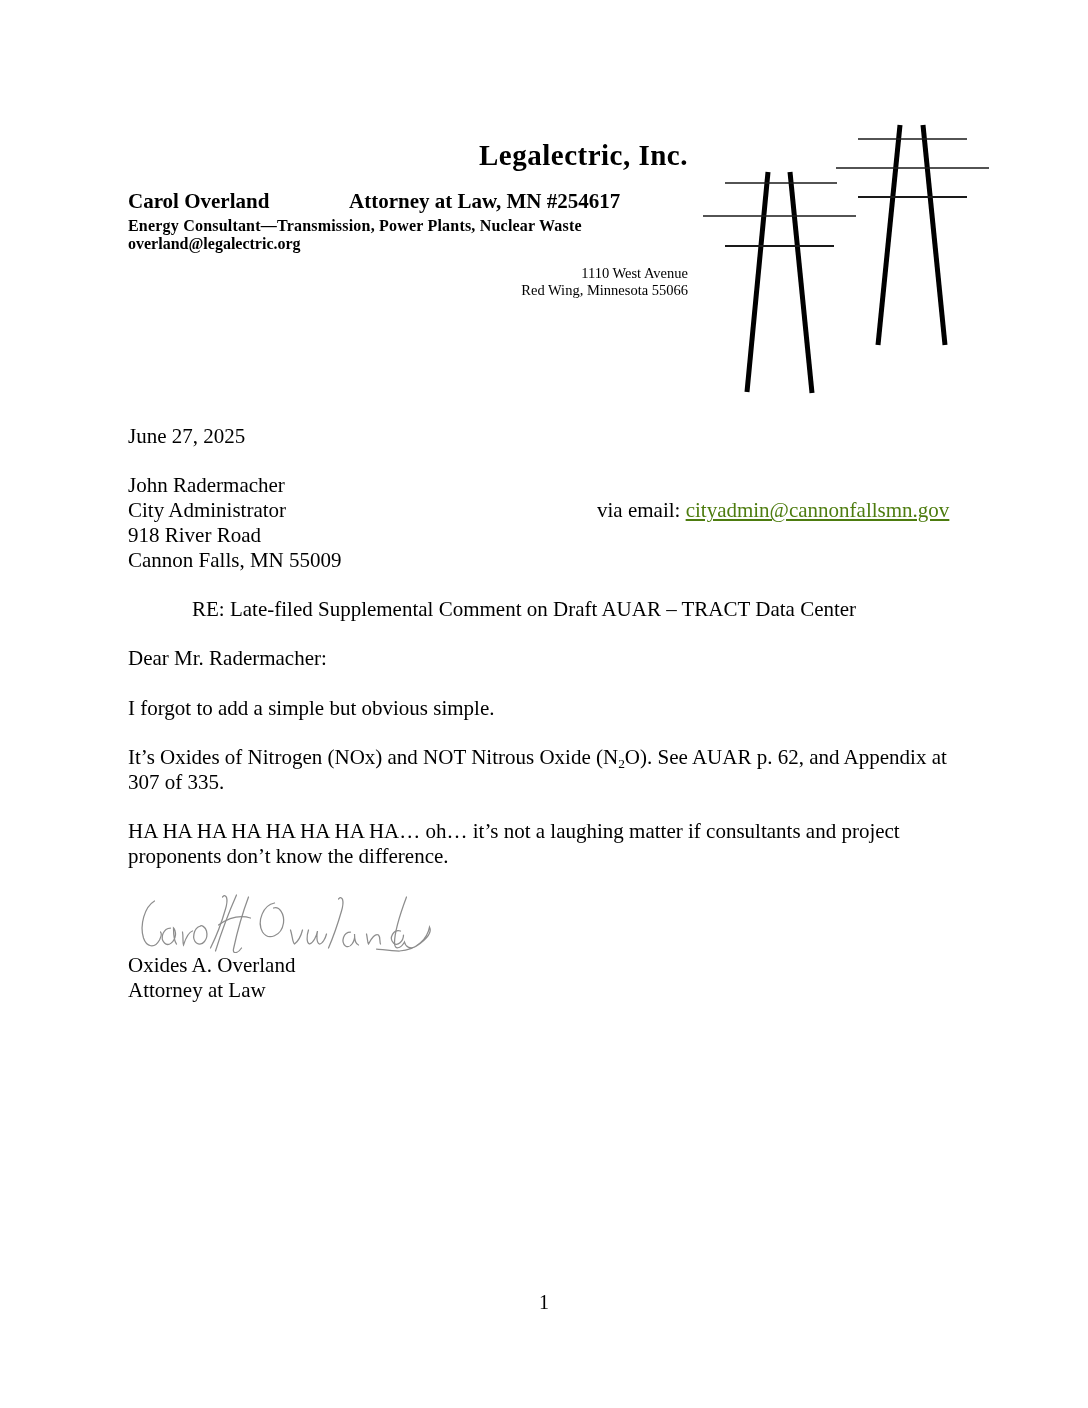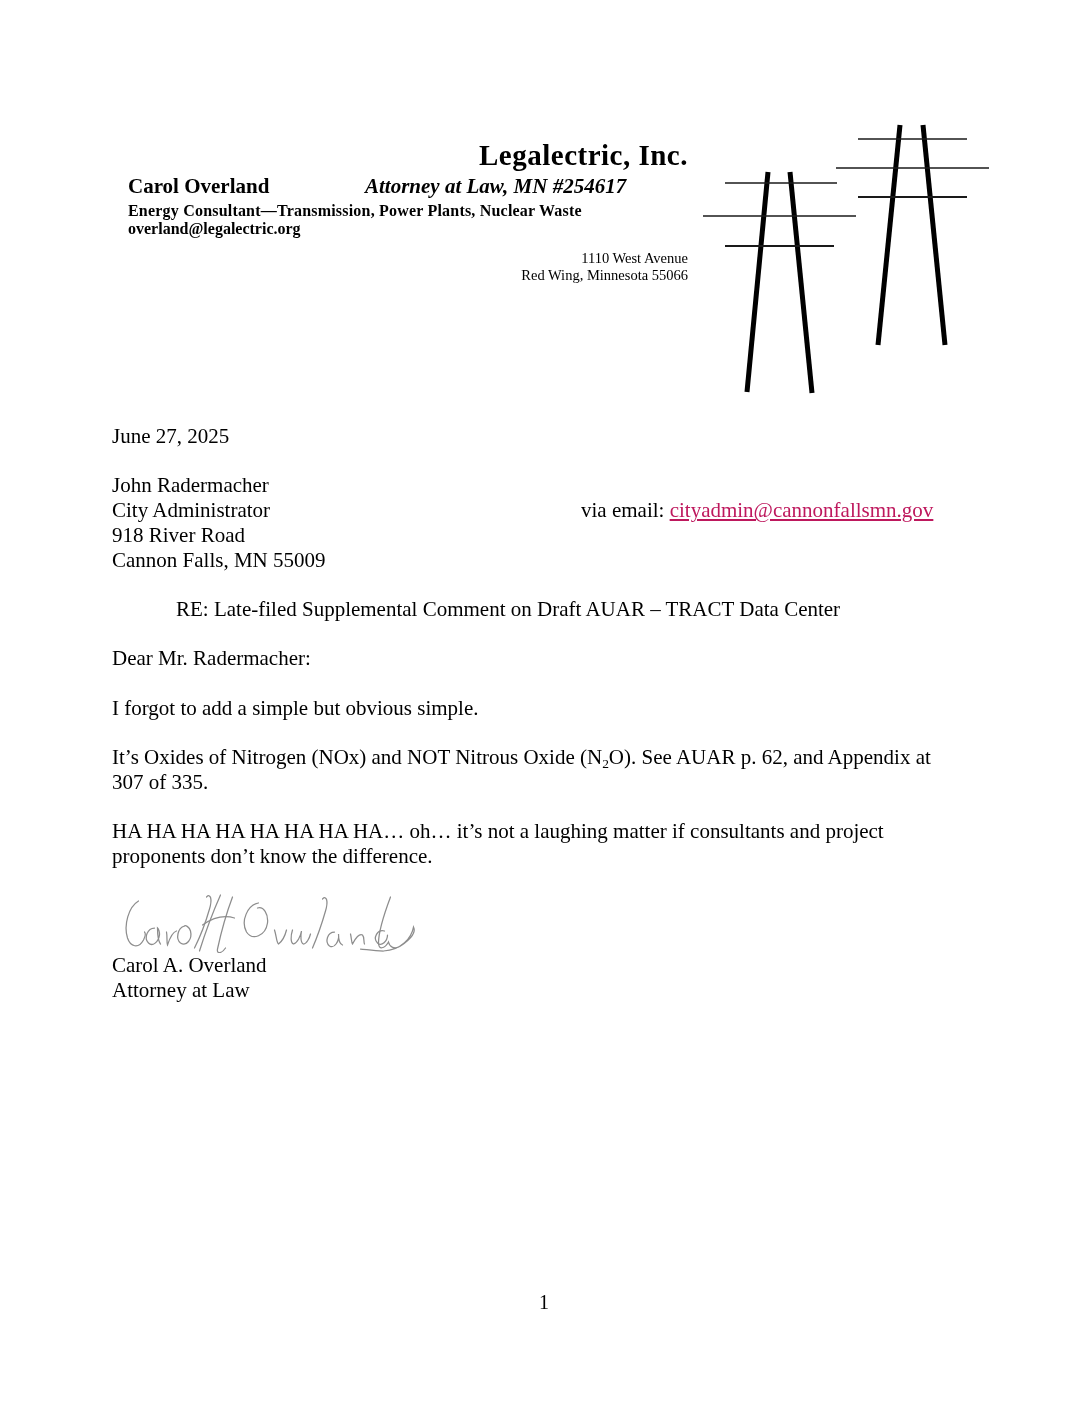--- a/index.html
+++ b/index.html
@@ -10,34 +10,34 @@
     background:#ffffff;
     margin:0 auto;
     font-family:"Liberation Serif","DejaVu Serif",serif;
     color:#000000;
     overflow:hidden;
   }
 
   
   .letterhead { position:absolute; left:128px; top:140px; width:560px; }
   .lh-company { font-size:29px; font-weight:bold; line-height:30px; letter-spacing:0.5px;text-align:right; }
-  .lh-row     { position:relative; margin-top:6px; font-size:21px; font-weight:bold; line-height:21px; }
-  .lh-attorney{ position:absolute; left:237px; top:0; white-space:nowrap;font-style:italic; }
+  .lh-row     { position:relative; margin-top:21px; font-size:21px; font-weight:bold; line-height:21px; }
+  .lh-attorney{ position:absolute; left:221px; top:0; white-space:nowrap; }
   .lh-subtitle{ margin-top:5px; font-size:16px; font-weight:bold; line-height:17px; letter-spacing:0.2px; }
   .lh-email   { margin-top:1px; font-size:16px; font-weight:bold; line-height:17px; }
   .lh-address { margin-top:13px; font-size:14.5px; line-height:16.5px;text-align:right; }
 
   .logo-svg { position:absolute; left:690px; top:110px; }
 
   
-  .body-block { position:absolute; left:112px; top:424px; width:833px; font-size:21px; line-height:24.7px; }
+  .body-block { position:absolute; left:128px; top:424px; width:833px; font-size:21px; line-height:24.7px; }
   .body-block p, .addr-block { margin:0 0 24.7px 0; }
   .addr-line { position:relative; }
   .via-email { position:absolute; left:469px; top:0; white-space:nowrap; }
-  a.email-link { color:#be185d; text-decoration:underline; cursor:pointer; }
+  a.email-link { color:#4d7c0f; text-decoration:underline; cursor:pointer; }
   .re-line { padding-left:64px; }
   sub.chem { font-size:64%; vertical-align:-4px; line-height:0; }
   .closing-p { margin-bottom:0 !important; }
   .signature-svg { display:block; margin:2px 0 0 8px; }
 
   
   .page-number { position:absolute; left:0; top:1290px; width:100%; text-align:center; font-size:20px; line-height:24px; }
 </style>
 </head>
 <body>
@@ -115,19 +115,19 @@
         <path d="M152 37 C154 43 154 50 156 51 C160 48 163 41 164 37"></path>
         <path d="M170 37 C168 43 168 50 171 51 C175 50 178 43 179 38 C178 43 178 50 181 51 C184 51 187 45 188 41"></path>
         <path d="M200 6 C204 2 206 8 203 18 C199 32 193 48 190 55"></path>
         <path d="M212 39 C205 39 202 49 207 53 C212 56 217 48 216 41 C216 45 217 51 220 52"></path>
         <path d="M228 41 C229 45 229 50 230 51 C233 45 237 40 240 42 C242 44 241 49 242 51"></path>
         <path d="M262 38 C255 36 250 45 255 50 C259 54 265 48 265 42"></path>
         <path d="M268 4 C262 20 256 40 256 50 C256 57 262 56 266 49 C267 54 272 57 278 53 C287 47 294 40 291 34 C289 45 279 57 261 58 C250 58 242 56 238 56"></path>
       </g>
     </svg>
 
-    <div>Carol A. Overland</div>
+    <div>Oxides A. Overland</div>
     <div>Attorney at Law</div>
   </div>
 
   <div class="page-number">1</div>
 
 </div>
 
 </body></html>

